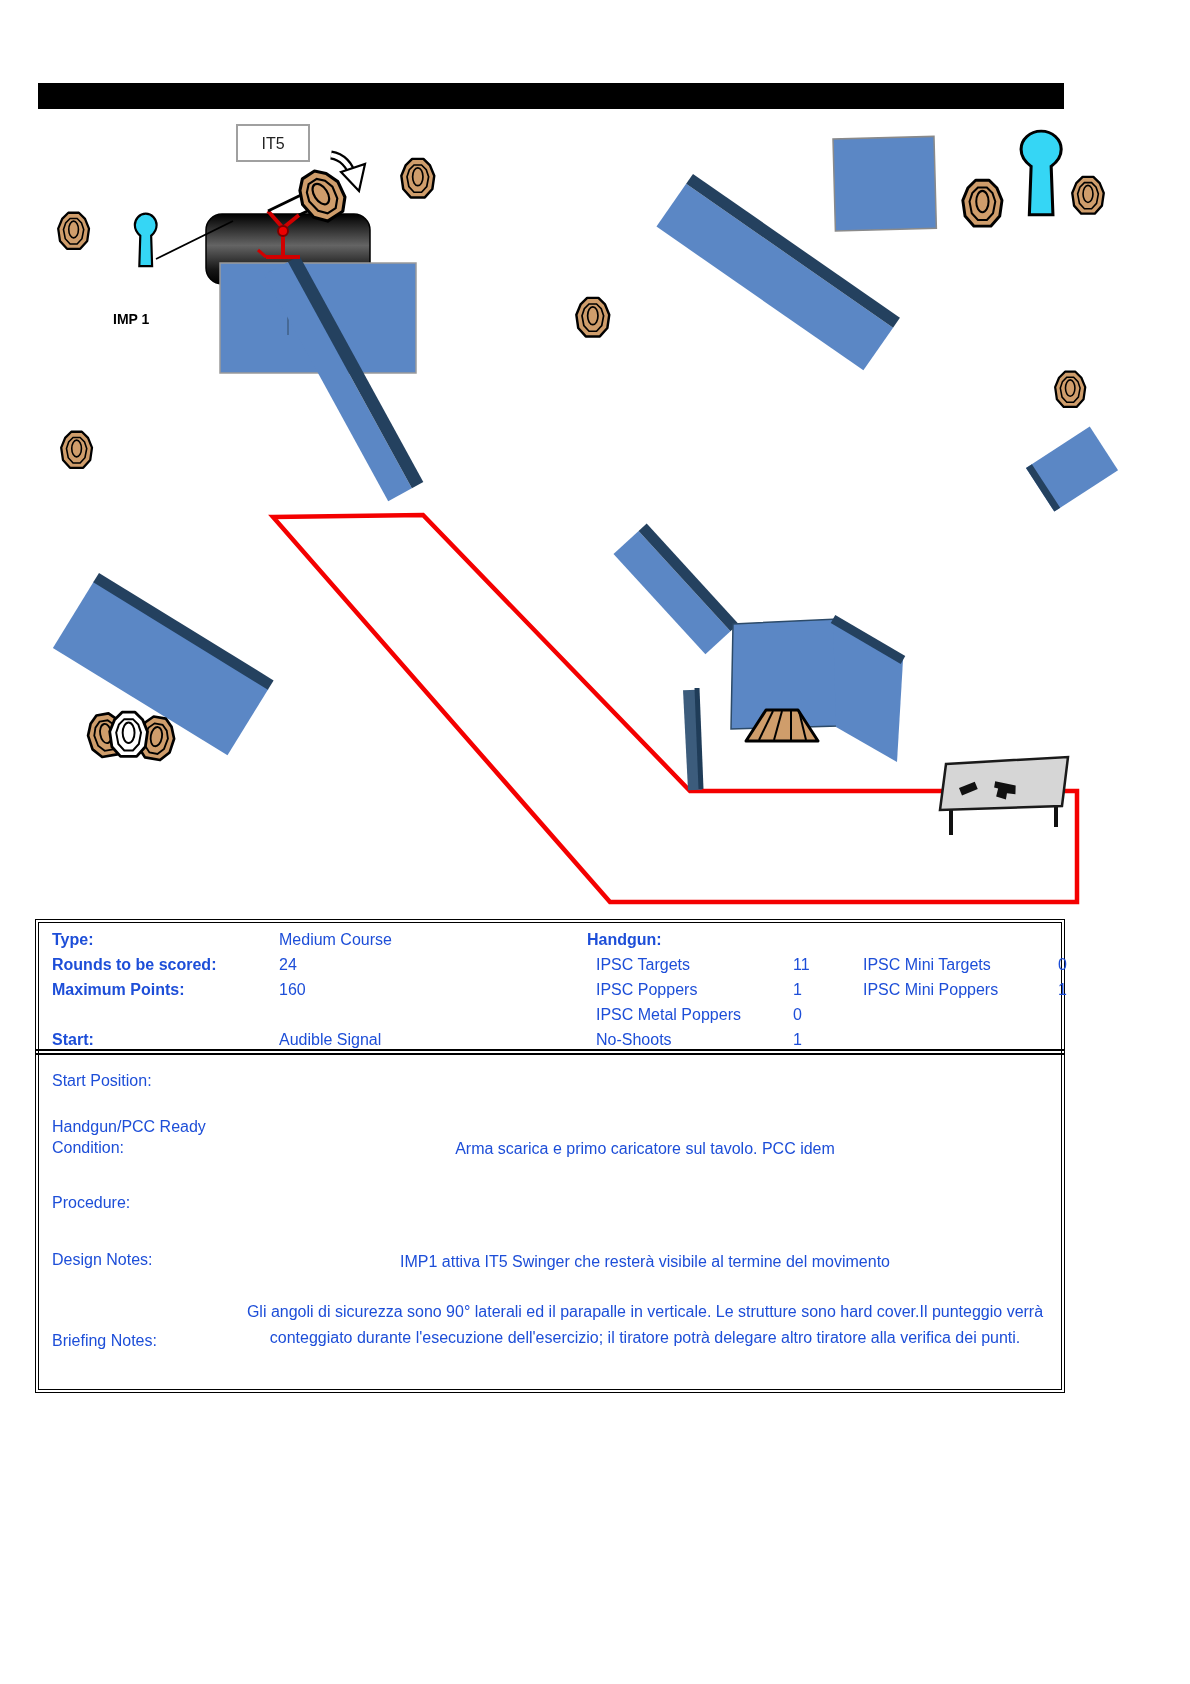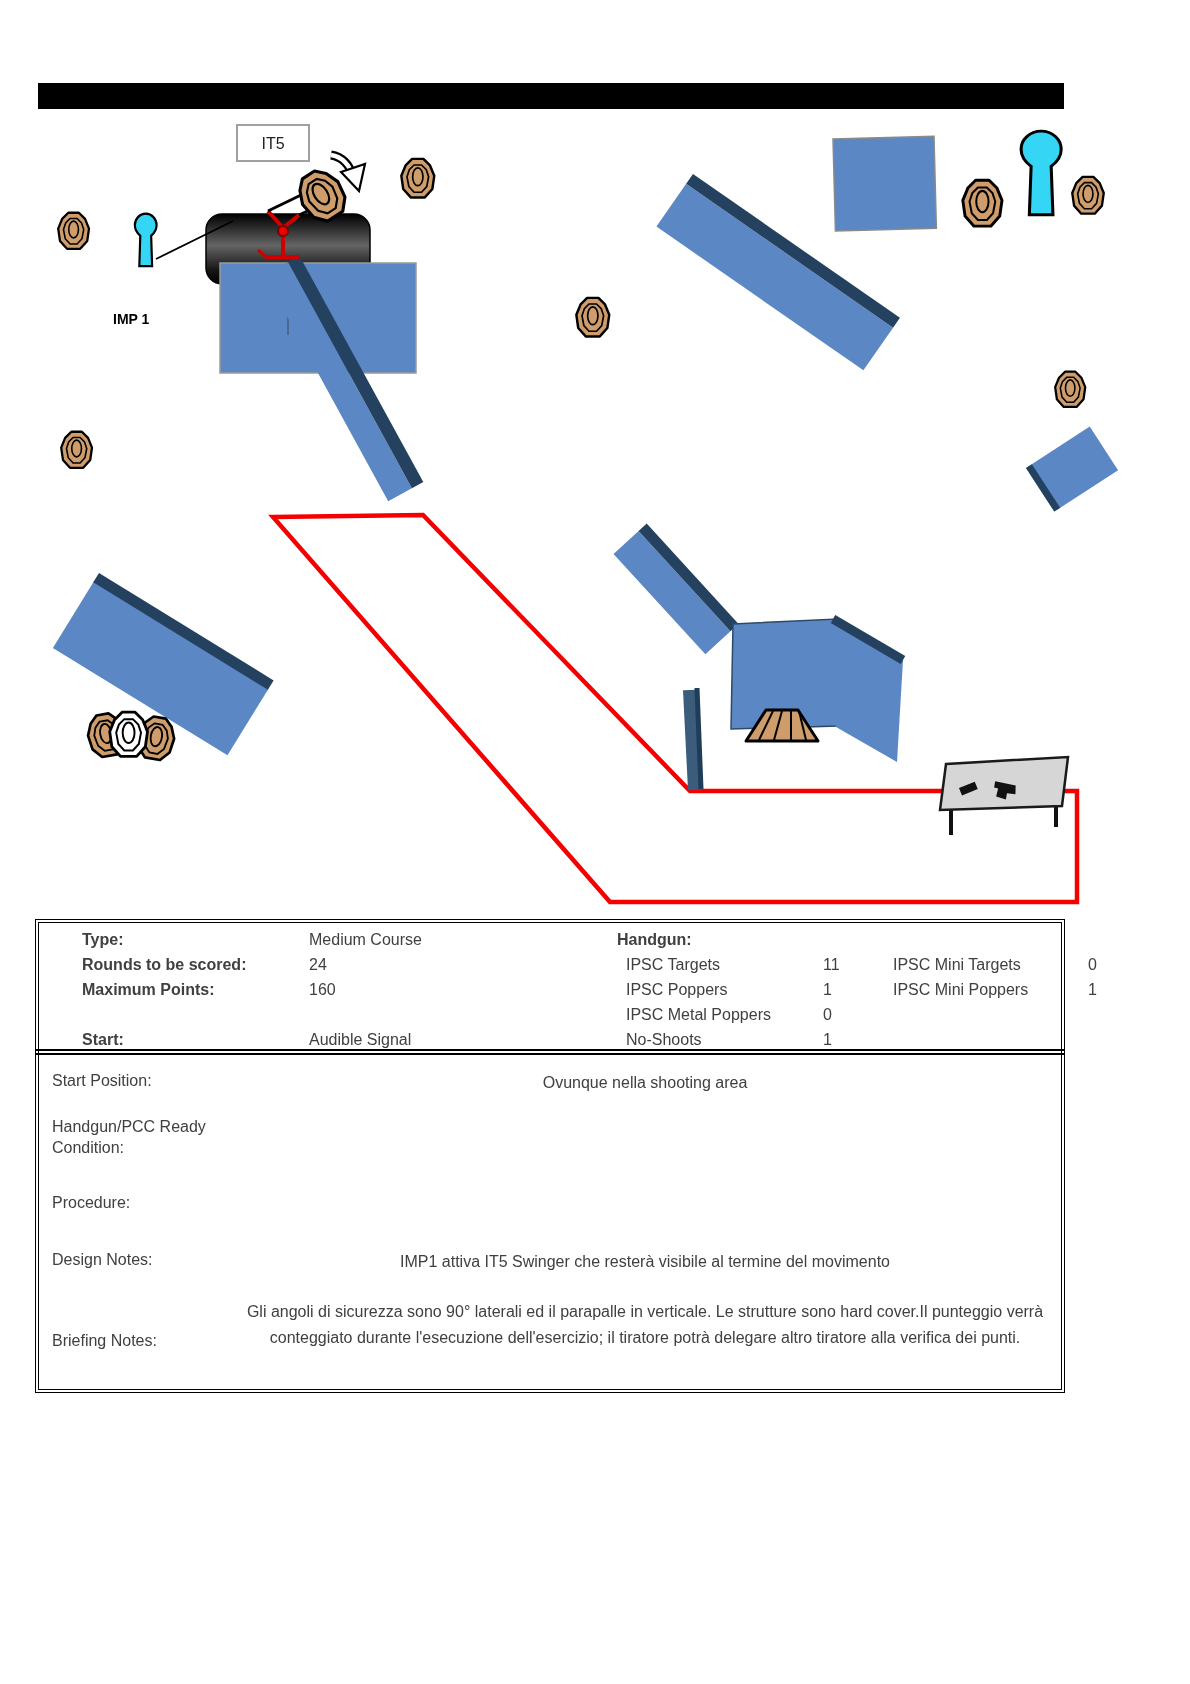--- a/index.html
+++ b/index.html
@@ -1,25 +1,25 @@
 <!DOCTYPE html>
 <html><head>
 <meta charset="utf-8">
 <style>
   html,body{margin:0;padding:0;background:#ffffff;}
   .sheet{
     position:relative;width:1190px;height:1684px;background:#fff;
-    font-family:"Liberation Sans","DejaVu Sans",sans-serif;color:#404040;overflow:hidden;
+    font-family:"Liberation Sans","DejaVu Sans",sans-serif;color:#1d4ed8;overflow:hidden;
   }
   .topbar{position:absolute;left:38px;top:83px;width:1026px;height:26px;background:#000;}
   .diagram-svg{position:absolute;left:0;top:0;}
   
   .info-box{position:absolute;left:35px;top:919px;width:1022px;height:466px;border:4px double #000;}
   .mid-rule{position:absolute;left:35px;top:1049px;width:1030px;height:6px;border-top:2.5px solid #000;border-bottom:2px solid #000;box-sizing:border-box;}
-  .cell{position:absolute;font-size:16px;line-height:20px;white-space:nowrap;margin-left:30px;}
+  .cell{position:absolute;font-size:16px;line-height:20px;white-space:nowrap;}
   .b{font-weight:bold;}
   .sec-label{position:absolute;left:52px;font-size:16px;font-weight:normal;line-height:21px;}
   .sec-value{position:absolute;left:235px;width:820px;text-align:center;font-size:16px;line-height:26px;}
   .wrap{white-space:normal;}
 </style>
 </head>
 <body>
 
 <div class="sheet">
 
@@ -167,23 +167,23 @@
 
   <span class="cell" style="left:596px;top:1005px">IPSC Metal Poppers</span>
   <span class="cell" style="left:793px;top:1005px">0</span>
 
   <span class="cell b" style="left:52px;top:1030px">Start:</span>
   <span class="cell" style="left:279px;top:1030px">Audible Signal</span>
   <span class="cell" style="left:596px;top:1030px">No-Shoots</span>
   <span class="cell" style="left:793px;top:1030px">1</span>
 
   <div class="sec-label" style="top:1070px">Start Position:</div>
-  <div class="sec-value" style="top:1070px">Ovunque nella shooting area</div>
 
   <div class="sec-label wrap" style="top:1116px;width:180px">Handgun/PCC Ready Condition:</div>
+  <div class="sec-value" style="top:1136px">Arma scarica e primo caricatore sul tavolo. PCC idem</div>
 
   <div class="sec-label" style="top:1192px">Procedure:</div>
 
   <div class="sec-label" style="top:1249px">Design Notes:</div>
   <div class="sec-value" style="top:1249px">IMP1 attiva  IT5 Swinger che resterà visibile al termine del movimento</div>
 
   <div class="sec-label" style="top:1330px">Briefing Notes:</div>
   <div class="sec-value wrap" style="top:1299px;left:245px;width:800px">Gli angoli di sicurezza sono 90° laterali ed il parapalle in verticale. Le strutture sono hard cover.Il punteggio verrà conteggiato durante l'esecuzione dell'esercizio; il tiratore potrà delegare altro tiratore alla verifica  dei punti.</div>
 
 </div>

